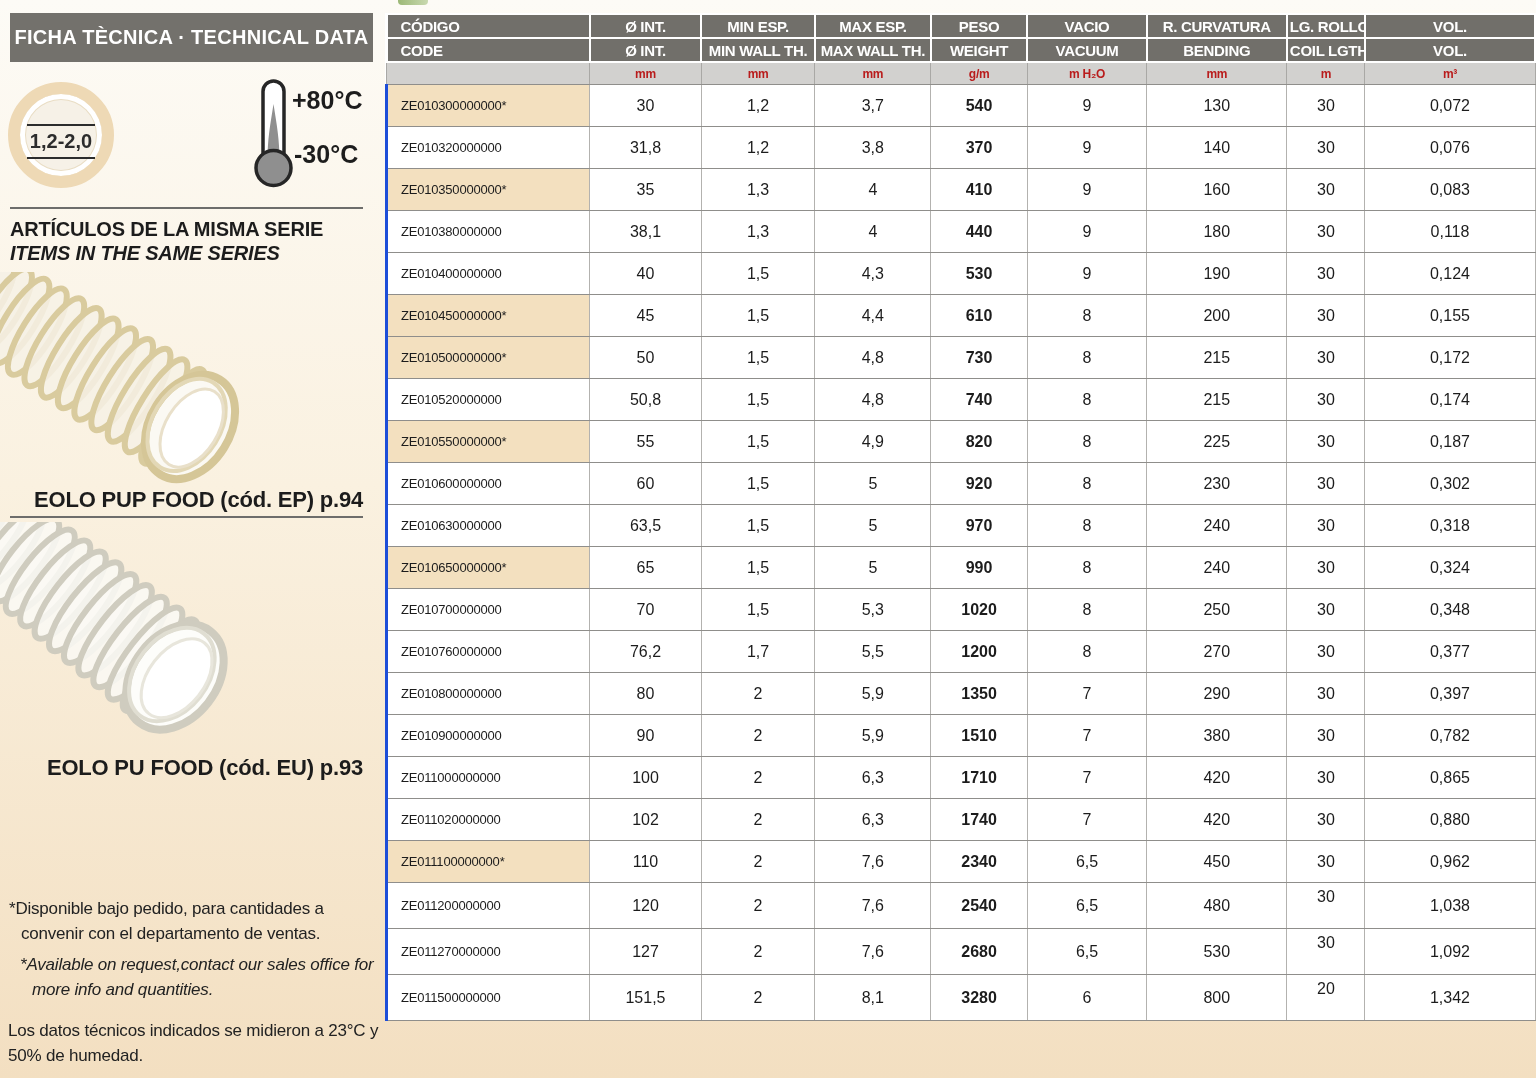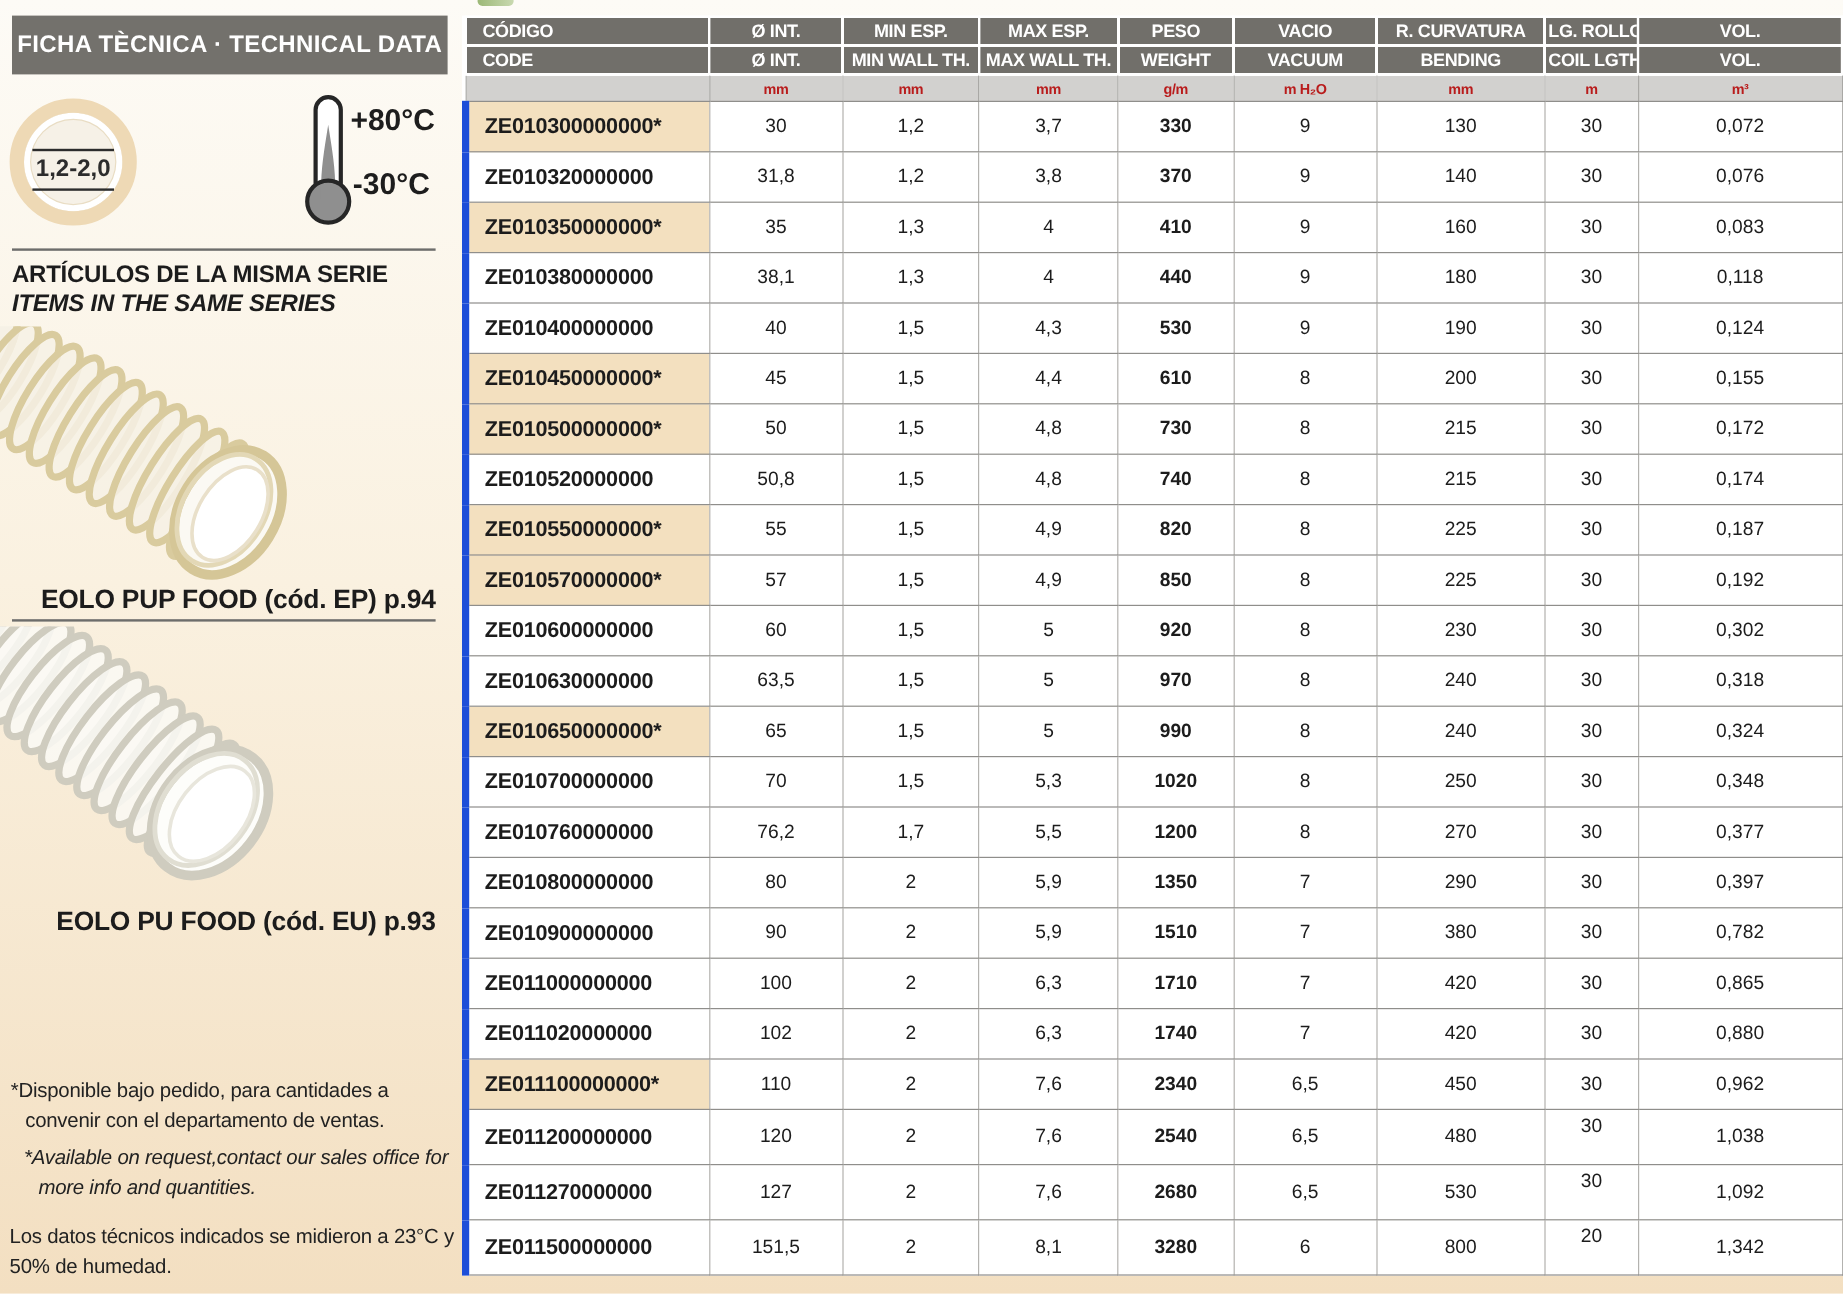--- a/index.html
+++ b/index.html
@@ -69,22 +69,22 @@
     border-top:2px solid #ffffff;border-bottom:1px solid #8f8e8b;
     border-left:1px solid #a9a8a5;border-right:1px solid #a9a8a5;
   }
   tbody td{
     height:39px;font-size:16px;text-align:center;
     border-top:1px solid #8f8e8b;border-bottom:1px solid #8f8e8b;
     border-left:1px solid #b3b2af;border-right:1px solid #b3b2af;
     color:#1c1c1c;background:#ffffff;
   }
   tbody td.code{
-    text-align:left;padding-left:13px;font-weight:bold;font-size:18px;letter-spacing:-.2px;
-    border-left:6px solid #1d4ed8;
+    text-align:left;padding-left:13px;font-weight:normal;font-size:13px;letter-spacing:-.2px;
+    border-left:3px solid #1d4ed8;
   }
   tbody td.code.hl{background:#f3e0bf;}
   tbody td.peso{font-weight:bold;}
   tbody td.vtop{vertical-align:top;padding-top:5px;}
 </style>
 </head>
 <body>
 
 <div class="abs title-bar">FICHA TÈCNICA · TECHNICAL DATA</div>
 
@@ -208,21 +208,21 @@
           <th>m</th>
           <th>m³</th>
         </tr>
       </thead>
     <tbody>
         <tr>
           <td class="code hl">ZE010300000000*</td>
           <td>30</td>
           <td>1,2</td>
           <td>3,7</td>
-          <td class="peso">330</td>
+          <td class="peso">540</td>
           <td>9</td>
           <td>130</td>
           <td>30</td>
           <td>0,072</td>
         </tr>
         <tr>
           <td class="code">ZE010320000000</td>
           <td>31,8</td>
           <td>1,2</td>
           <td>3,8</td>
@@ -303,31 +303,20 @@
           <td>55</td>
           <td>1,5</td>
           <td>4,9</td>
           <td class="peso">820</td>
           <td>8</td>
           <td>225</td>
           <td>30</td>
           <td>0,187</td>
         </tr>
         <tr>
-          <td class="code hl">ZE010570000000*</td>
-          <td>57</td>
-          <td>1,5</td>
-          <td>4,9</td>
-          <td class="peso">850</td>
-          <td>8</td>
-          <td>225</td>
-          <td>30</td>
-          <td>0,192</td>
-        </tr>
-        <tr>
           <td class="code">ZE010600000000</td>
           <td>60</td>
           <td>1,5</td>
           <td>5</td>
           <td class="peso">920</td>
           <td>8</td>
           <td>230</td>
           <td>30</td>
           <td>0,302</td>
         </tr>

